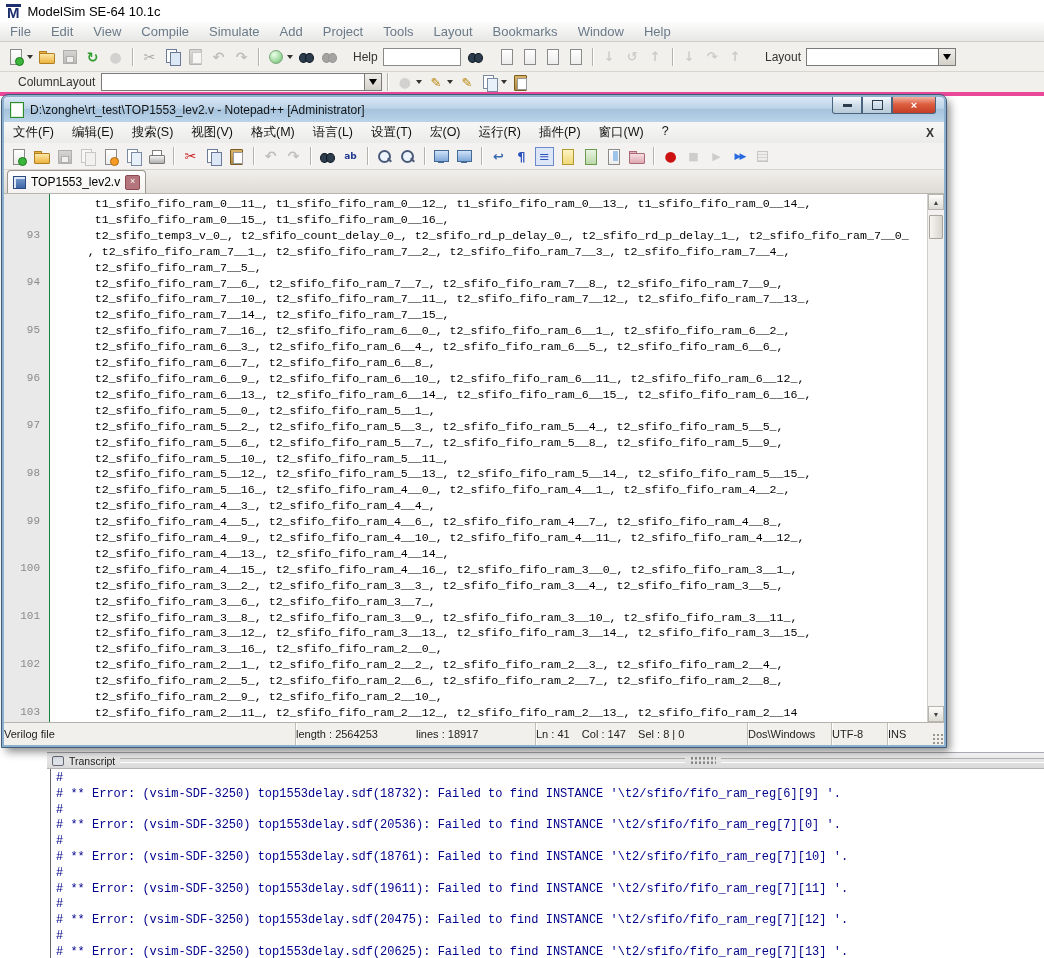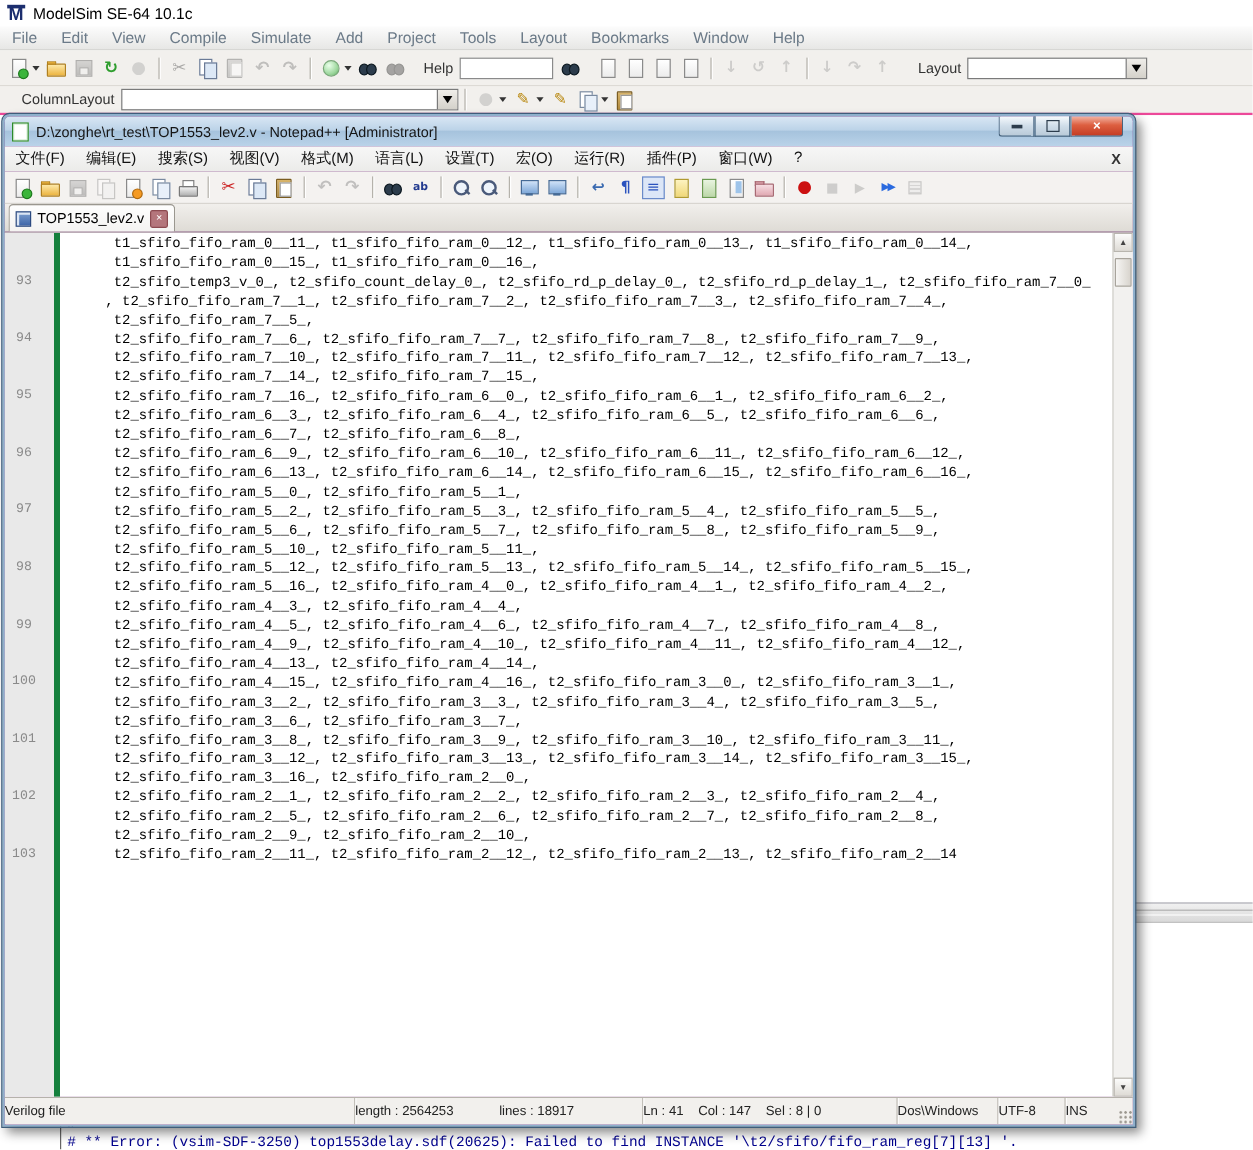--- a/index.html
+++ b/index.html
@@ -11,21 +11,21 @@
                display:flex;align-items:center;gap:7px;padding-left:6px;box-sizing:border-box;}
   .mlogo{color:#1c2e6e;font-weight:bold;font-size:15px;line-height:12px;border-top:3px solid #1c2e6e;padding:0 1px;}
   .ms-title{font-size:13px;color:#000;}
   .ms-menubar{position:absolute;left:0;top:22px;width:1044px;height:20px;box-sizing:border-box;
               display:flex;align-items:center;background:linear-gradient(#fcfcfc,#e7e7e5);
               border-bottom:1px solid #cfcfcb;color:#6b7a88;font-size:13px;}
   .ms-menubar .mi{padding:0 10px;}
   .ms-tb1{position:absolute;left:0;top:42px;width:1044px;height:30px;box-sizing:border-box;
           display:flex;align-items:center;background:#f2f0ed;border-bottom:1px solid #d8d5cf;padding:0 4px;}
   .ms-tb2{position:absolute;left:0;top:72px;width:1044px;height:24px;box-sizing:border-box;
-          display:flex;align-items:center;background:#f2f0ed;border-bottom:2px solid #ec4899;padding-left:18px;font-size:12px;color:#333;}
+          display:flex;align-items:center;background:#f2f0ed;border-bottom:4px solid #ec4899;padding-left:18px;font-size:12px;color:#333;}
   .tb-group{display:inline-flex;align-items:center;}
   .sep{width:1px;height:18px;background:#b5b2ab;box-shadow:1px 0 0 #fff;margin:0 5px;flex:none;}
   .tbtn{display:inline-flex;align-items:center;padding:1px;margin:0 1px;flex:none;}
   .caret{width:0;height:0;border-left:3px solid transparent;border-right:3px solid transparent;border-top:4px solid #333;margin-left:2px;}
   .help-block{display:inline-flex;align-items:center;gap:5px;margin-left:12px;font-size:12px;color:#333;}
   .help-input{width:72px;height:16px;border:1px solid #8a8a8a;background:#fff;font-size:12px;padding:0 2px;}
   .layout-block{margin-left:auto;margin-right:84px;display:inline-flex;align-items:center;gap:5px;font-size:12px;color:#333;}
   .combo{display:inline-flex;align-items:center;background:#fff;border:1px solid #7a7a7a;height:18px;box-sizing:border-box;
          font-family:"DejaVu Sans Mono",monospace;font-size:12px;}
   .combo .ctext{padding-left:5px;flex:1;white-space:nowrap;overflow:hidden;margin-top:48px;}
@@ -91,23 +91,23 @@
   .i-opt{color:#2a6adf;font-size:13px;font-weight:bold;}
   .i-brk{color:#cc2222;font-size:11px;font-weight:bold;}
   .i-simx{color:#cc2222;font-size:12px;font-weight:bold;}
   .i-stepin,.i-stepover,.i-stepout{color:#7aa0c8;font-weight:bold;font-size:13px;}
   .i-pencil{color:#b8860b;font-size:13px;}
 
   
   .mdi{position:absolute;left:0;top:96px;width:1044px;height:656px;background:#fff;}
 
   
-  .npp{position:absolute;left:2px;top:95px;width:944px;height:844px;box-sizing:border-box;
+  .npp{position:absolute;left:2px;top:95px;width:944px;height:652px;box-sizing:border-box;
        border:2px solid #8fb0cc;outline:1px solid #3e5d7a;border-radius:6px 6px 0 0;
-       box-shadow:4px 5px 9px rgba(0,0,0,.45);background:#701a75;display:flex;flex-direction:column;z-index:5;}
+       box-shadow:4px 5px 9px rgba(0,0,0,.45);background:#f0abfc;display:flex;flex-direction:column;z-index:5;}
   .npp-titlebar{height:25px;flex:none;display:flex;align-items:center;gap:6px;padding-left:6px;
        background:linear-gradient(#d9e7f4,#bcd3e8 45%,#a6c3dd 50%,#bad3e9);border-radius:4px 4px 0 0;
        font-size:12px;color:#151515;}
   .npp-doc-icon{width:12px;height:14px;background:#fff;border:1px solid #2c8a2c;box-shadow:inset 0 0 0 1px #d8f0d8;flex:none;}
   .win-btns{margin-left:auto;align-self:flex-start;display:flex;margin-right:8px;}
   .wbtn{width:30px;height:17px;border:1px solid #48647e;border-top:none;box-sizing:border-box;
         background:linear-gradient(#f6fafd,#cfdde9 50%,#b9cad8);display:flex;align-items:center;justify-content:center;}
   .wbtn-min{border-radius:0 0 0 3px;}
   .wbtn-close{width:44px;background:linear-gradient(#f0b0a0,#e06848 45%,#c8players 0,#cc4830);background:linear-gradient(#f2b4a4,#dd5f40 45%,#c43c24);border-radius:0 0 3px 0;color:#fff;font-weight:bold;font-size:11px;}
   .minbar{width:9px;height:3px;background:#2c3c4c;}
@@ -119,22 +119,22 @@
   .npp-toolbar{height:26px;flex:none;display:flex;align-items:center;background:#f4f2f0;border-bottom:1px solid #d8d5d0;padding-left:3px;}
   .npp-tabbar{height:24px;flex:none;background:linear-gradient(#f1efec,#dedbd5);border-bottom:1px solid #b8b5b0;
        display:flex;align-items:center;padding-left:3px;box-sizing:border-box;}
   .tab{height:22px;display:flex;align-items:center;gap:5px;background:linear-gradient(#fefefe,#f4f3f1);
        border:1px solid #9a978f;border-bottom:none;border-radius:4px 4px 0 0;padding:0 5px;font-size:12px;color:#000;}
   .tab-floppy{width:11px;height:11px;background:linear-gradient(#7d9fd0,#3f66a8);border:1px solid #2c4a80;
        box-shadow:inset 2px 2px 0 #dce6f4;flex:none;}
   .tab-x{width:13px;height:13px;background:#b4767c;border:1px solid #8c4a50;color:#fff;font-size:9px;line-height:11px;
        text-align:center;border-radius:2px;flex:none;}
   .npp-editor{flex:1;display:flex;background:#fff;overflow:hidden;position:relative;}
-  .gutter{width:46px;flex:none;background:#e9e9e9;border-right:5px solid #15803d;box-sizing:border-box;
-       font-family:"Liberation Mono","DejaVu Sans Mono",monospace;font-size:11px;color:#8a8a8a;text-align:center;padding-top:2px;}
+  .gutter{width:46px;flex:none;background:#e9e9e9;border-right:1px solid #15803d;box-sizing:border-box;
+       font-family:"Liberation Mono","DejaVu Sans Mono",monospace;font-size:11px;color:#8a8a8a;text-align:right;padding-top:2px;}
   .gutter .ln{height:15.9px;line-height:15.9px;padding-right:9px;}
   .code{margin:0;padding:2px 0 0 3px;flex:1;overflow:hidden;white-space:pre;
        font-family:"Liberation Mono","DejaVu Sans Mono",monospace;font-size:11.6px;line-height:15.9px;color:#000;}
   .vscroll{width:17px;flex:none;background:#f2f1ef;border-left:1px solid #d0cdc8;position:relative;box-sizing:border-box;}
   .sb-btn{height:16px;background:linear-gradient(#fcfcfb,#dedbd5);border:1px solid #b8b5ae;box-sizing:border-box;
        font-size:7px;color:#444;display:flex;align-items:center;justify-content:center;}
   .sb-down{position:absolute;bottom:0;left:0;right:0;}
   .sb-thumb{position:absolute;top:21px;left:1px;right:1px;height:22px;background:linear-gradient(90deg,#f6f5f3,#d8d4cd);
        border:1px solid #a8a49c;border-radius:1px;}
   .npp-status{height:22px;flex:none;display:flex;align-items:stretch;background:#f2f0ed;border-top:1px solid #b5b2ab;

